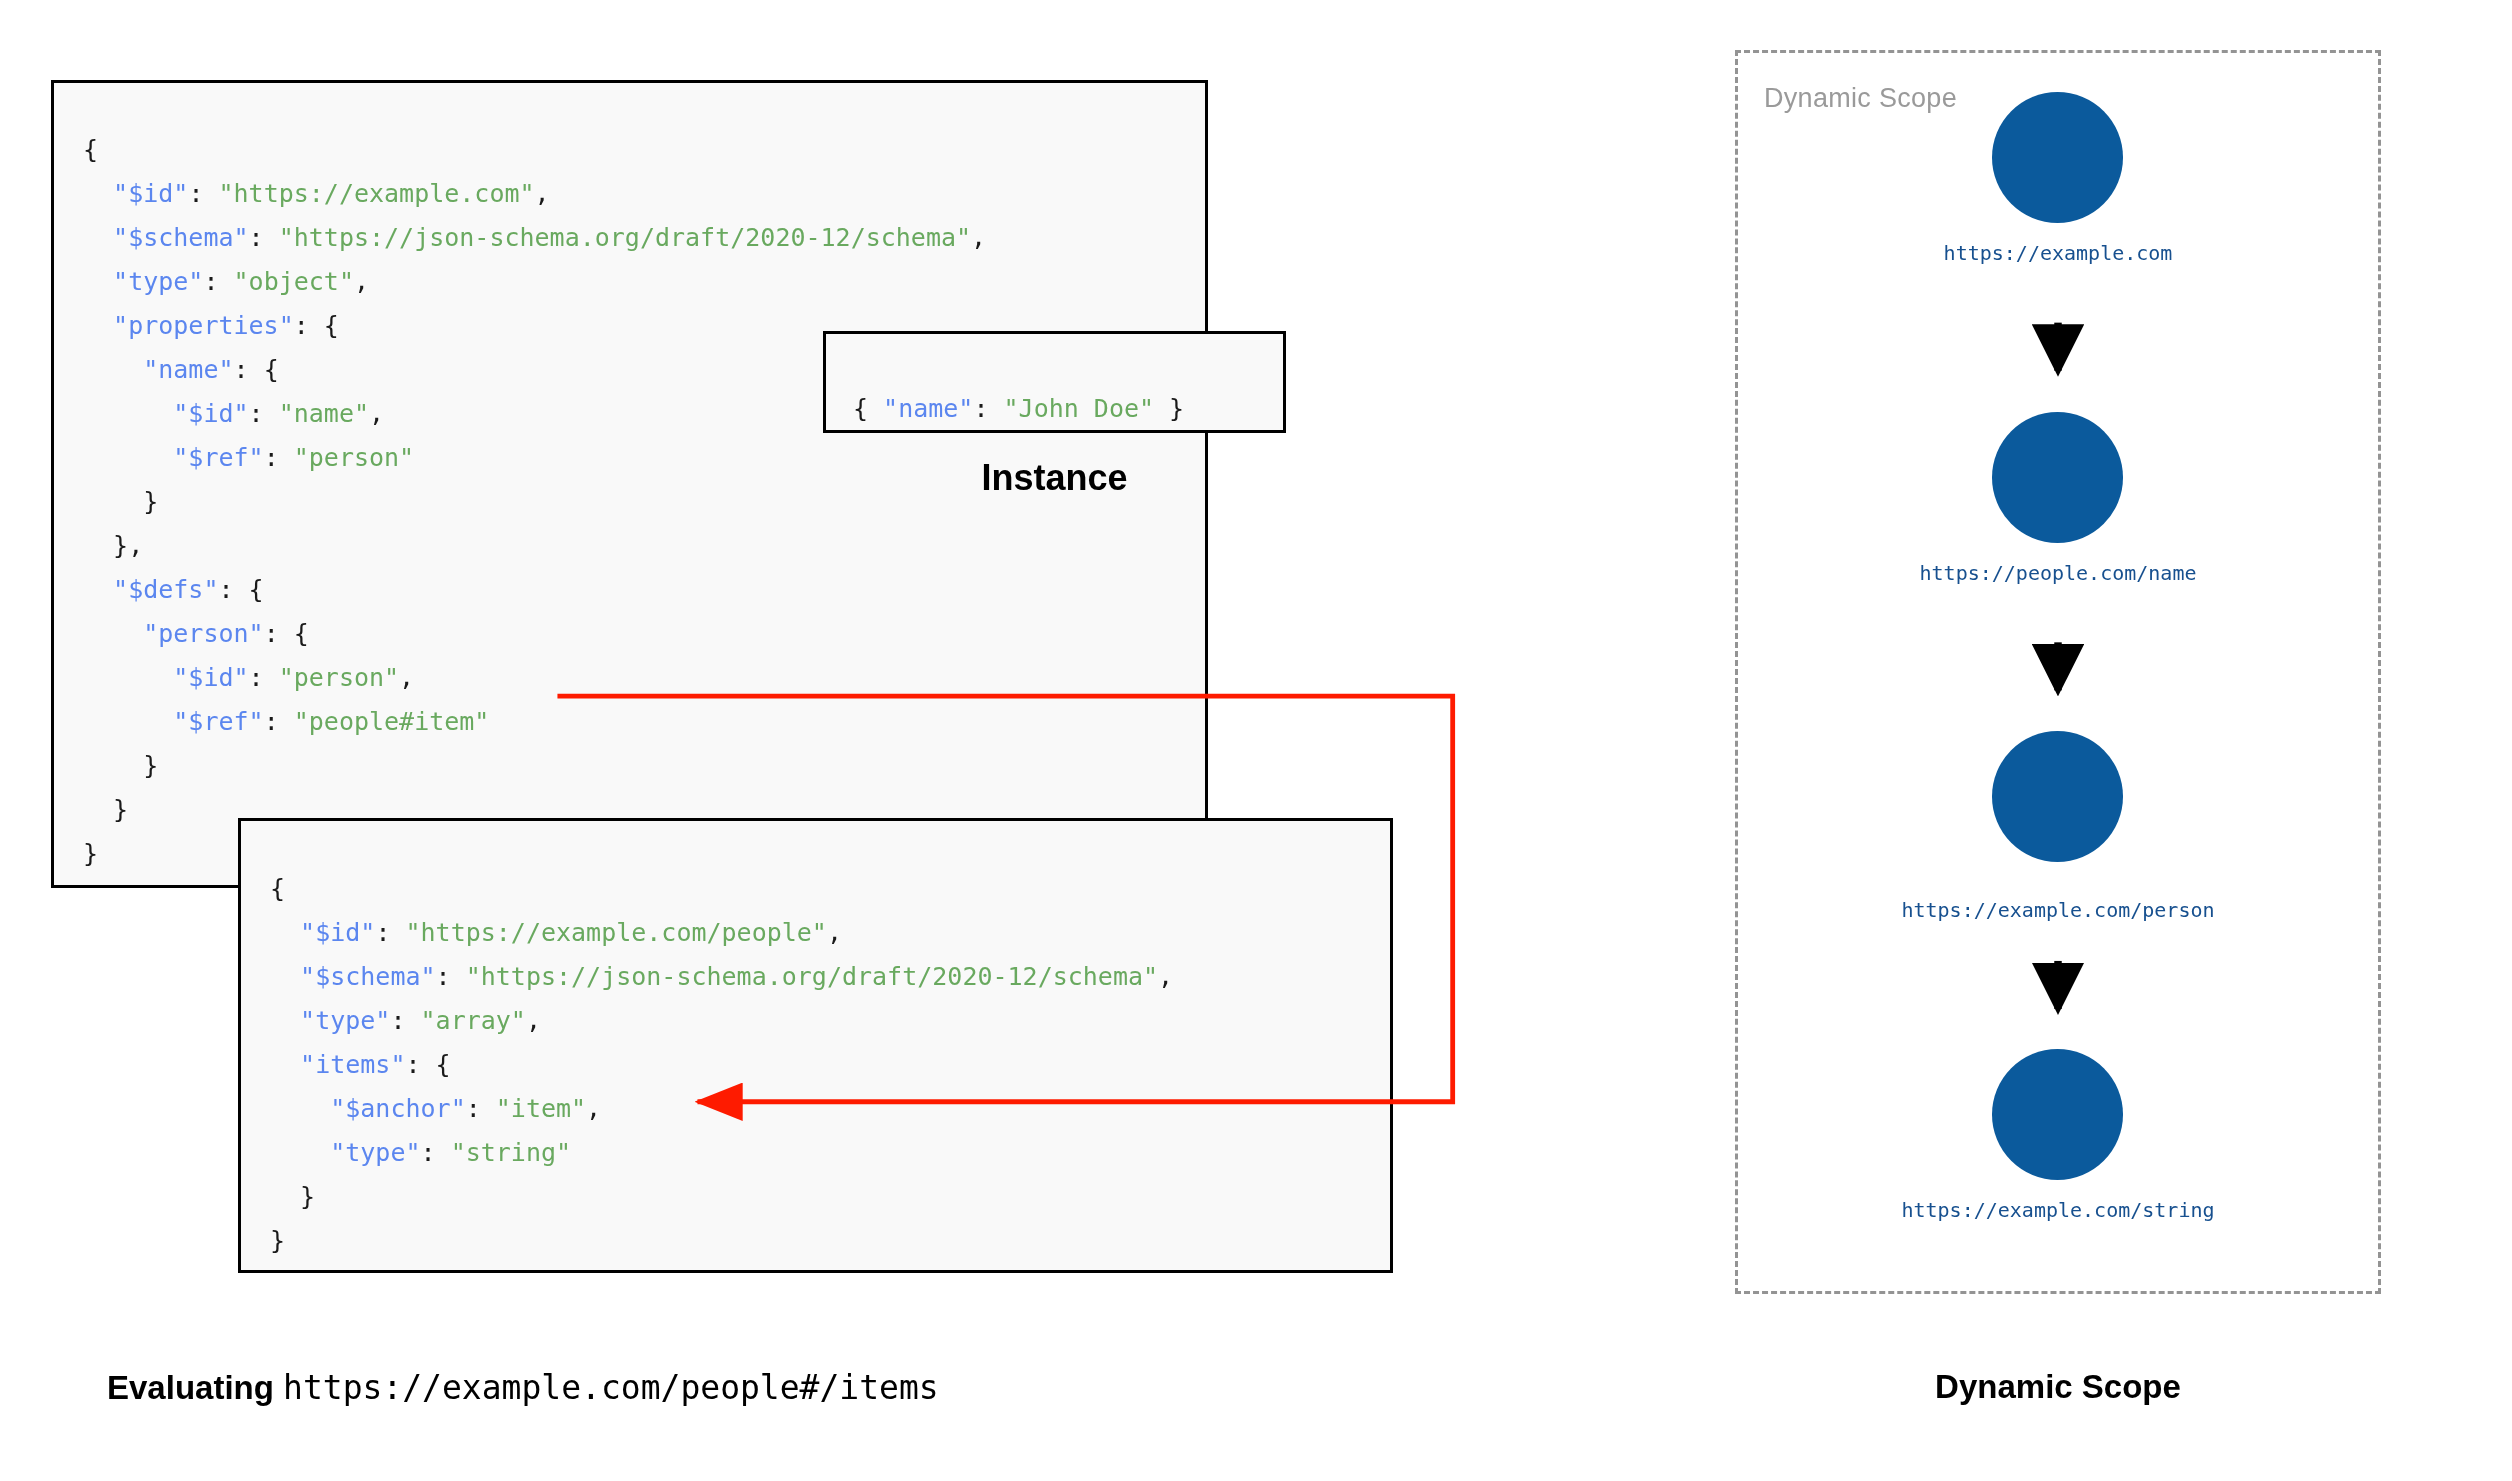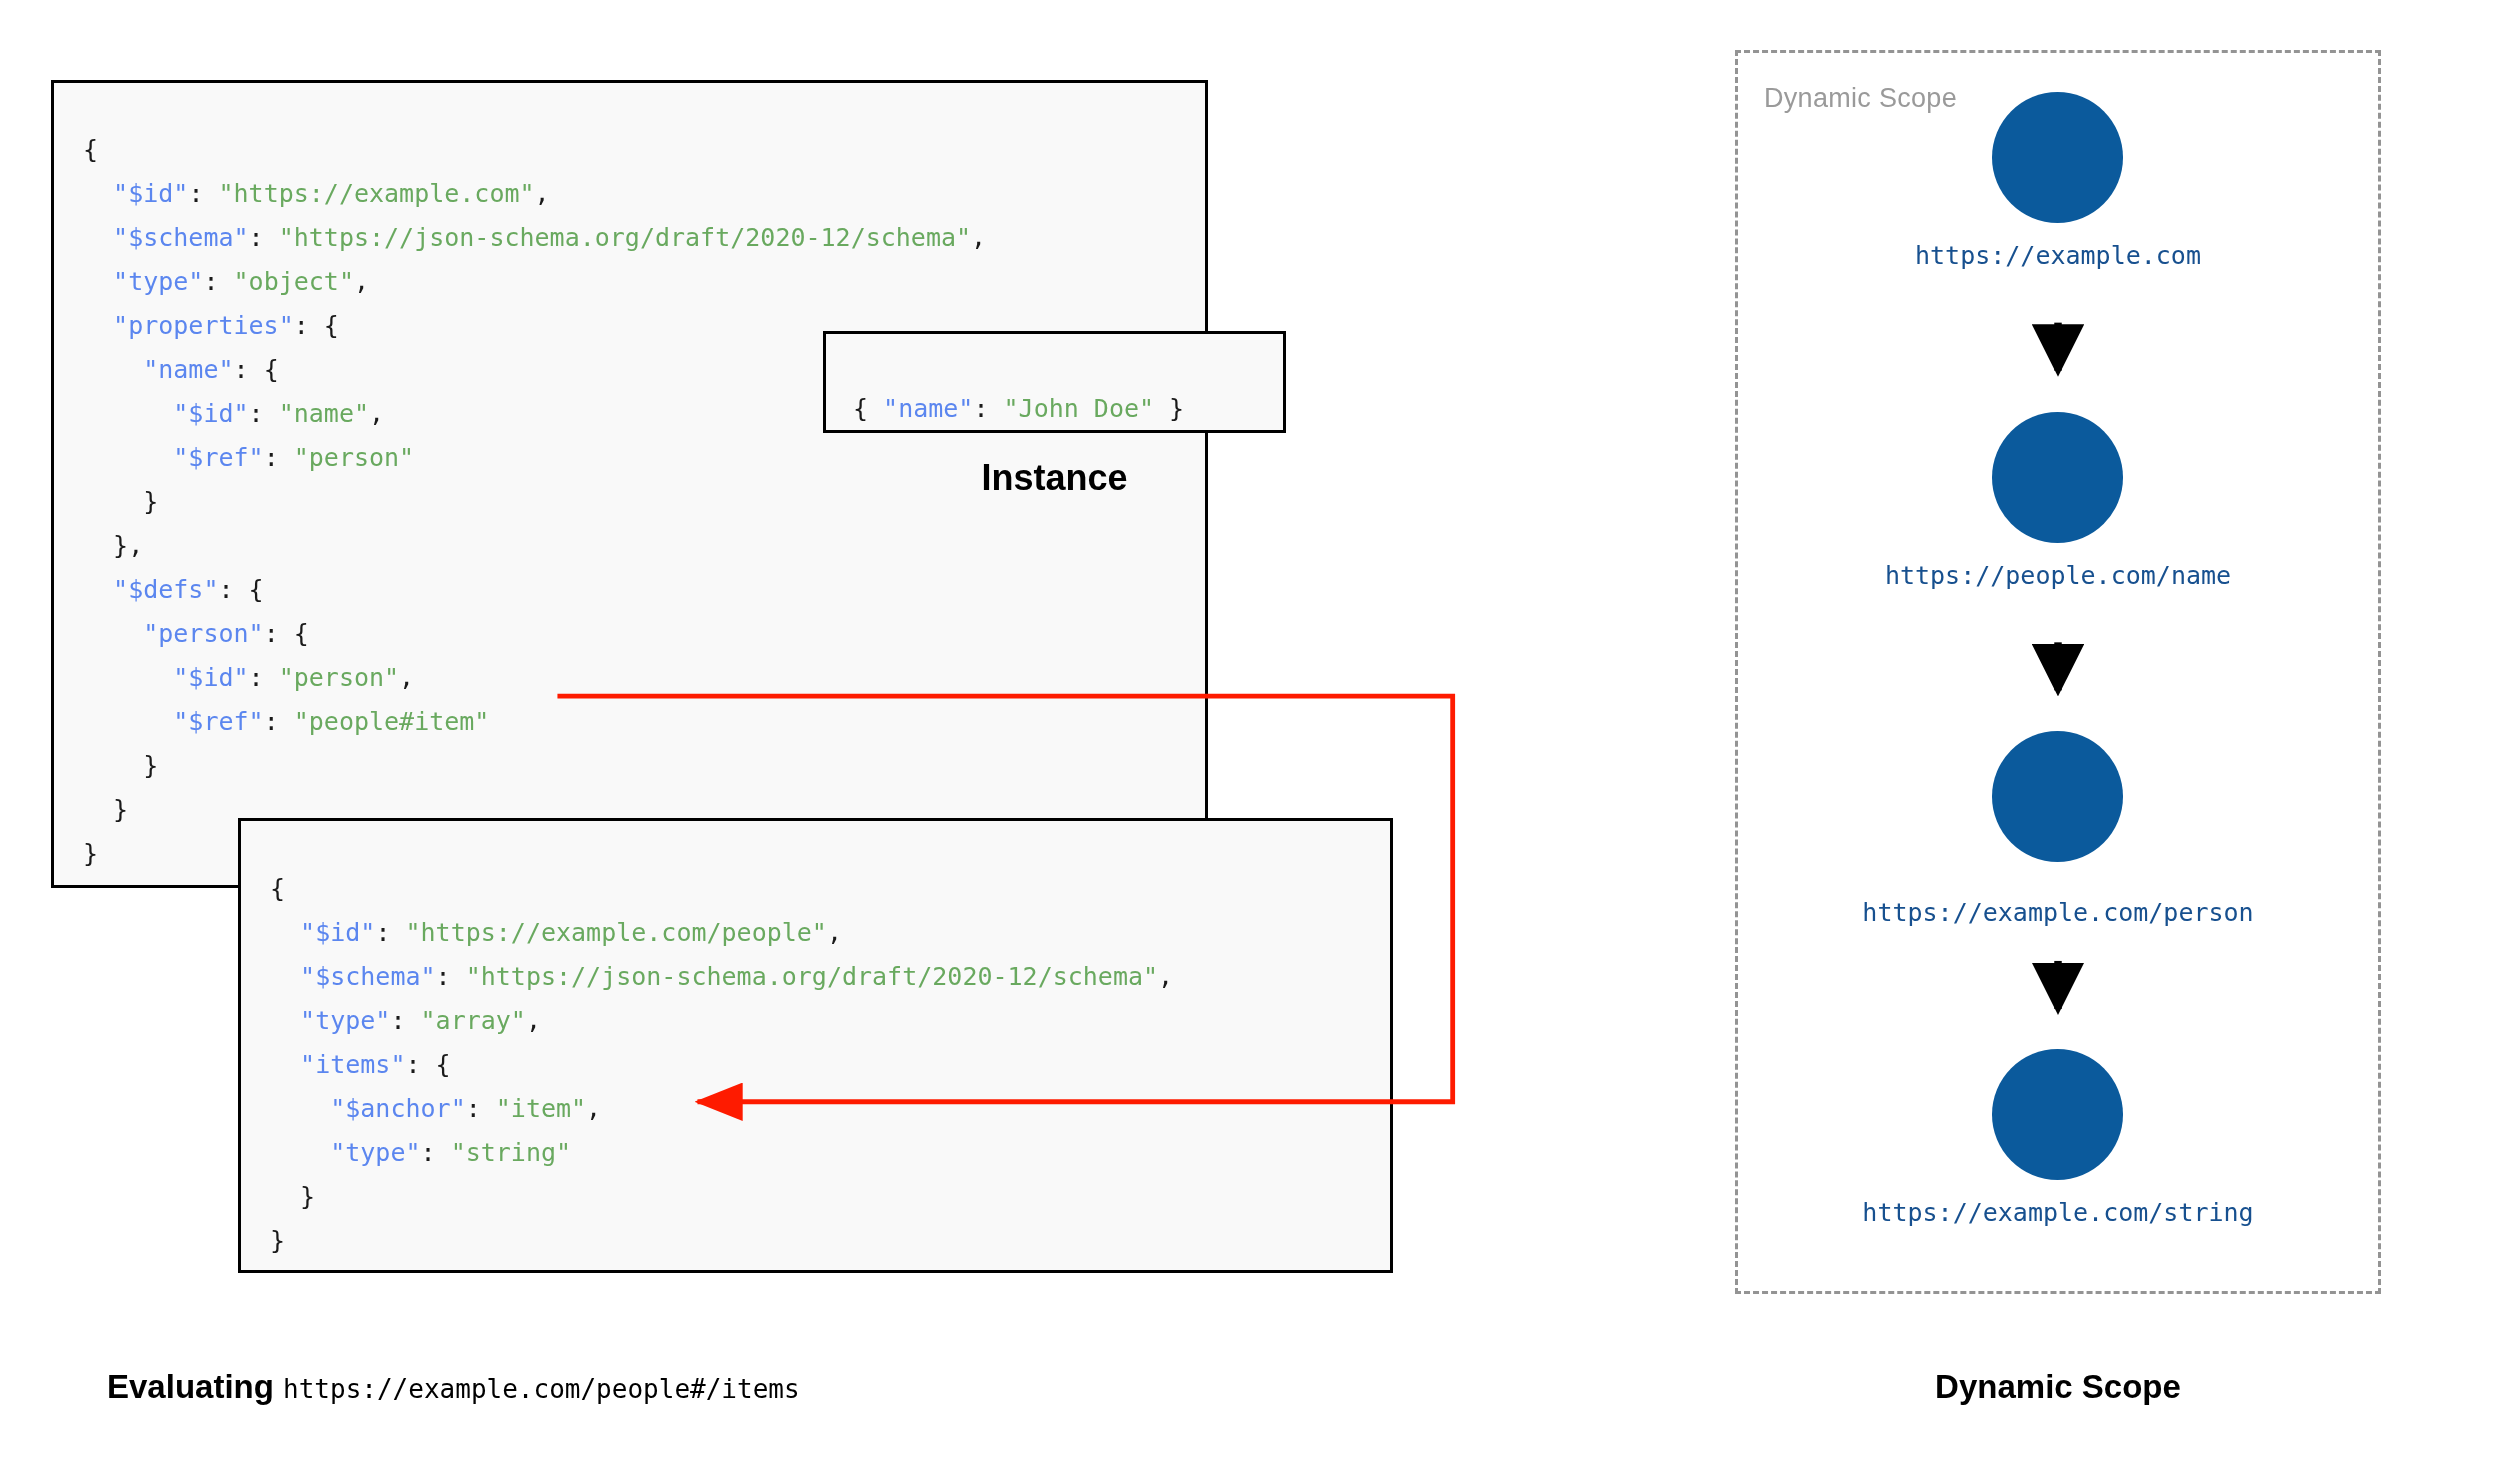--- a/index.html
+++ b/index.html
@@ -57,35 +57,35 @@
     position:absolute;left:1764px;top:83px;
     font-size:27px;color:#9a9a9a;letter-spacing:0.3px;
   }
   .node{
     position:absolute;width:131px;height:131px;border-radius:50%;
     background:#0b5a9c;
   }
   .node-label{
     position:absolute;width:646px;text-align:center;left:1735px;
     font-family:"DejaVu Sans Mono","Liberation Mono",monospace;
-    font-size:25px;color:#17508f;white-space:nowrap;
+    font-size:20px;color:#17508f;white-space:nowrap;
   }
   #scope-arrows{
     position:absolute;left:1735px;top:50px;width:646px;height:1244px;
     pointer-events:none;
   }
 
   
   #left-caption{
     position:absolute;left:107px;top:1368px;
     font-size:33px;font-weight:bold;color:#000;white-space:nowrap;
   }
   #left-caption .mono{
     font-family:"DejaVu Sans Mono","Liberation Mono",monospace;
-    font-weight:normal;font-size:26px;
+    font-weight:normal;font-size:33px;
   }
   #right-caption{
     position:absolute;left:1735px;top:1368px;width:646px;
     text-align:center;font-size:33px;font-weight:bold;color:#000;
   }
 </style>
 </head>
 <body>
 
 <div class="panel" id="schema-root-panel">

